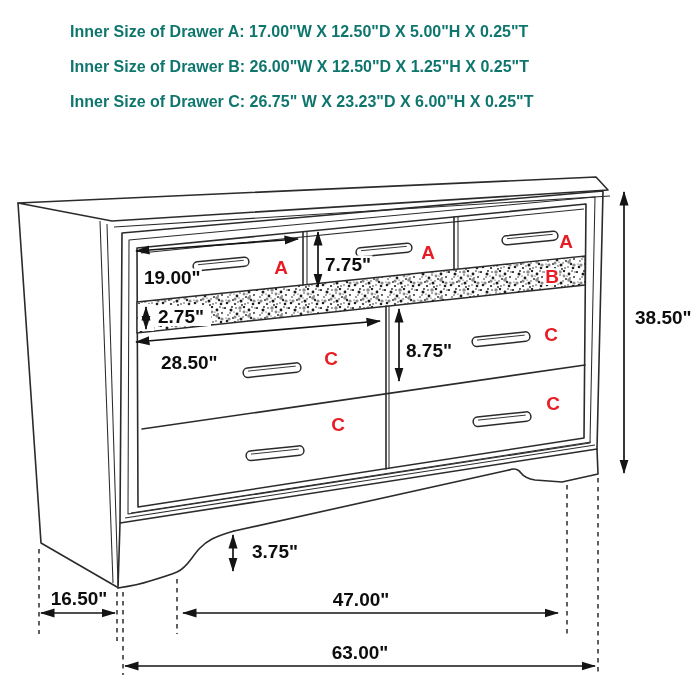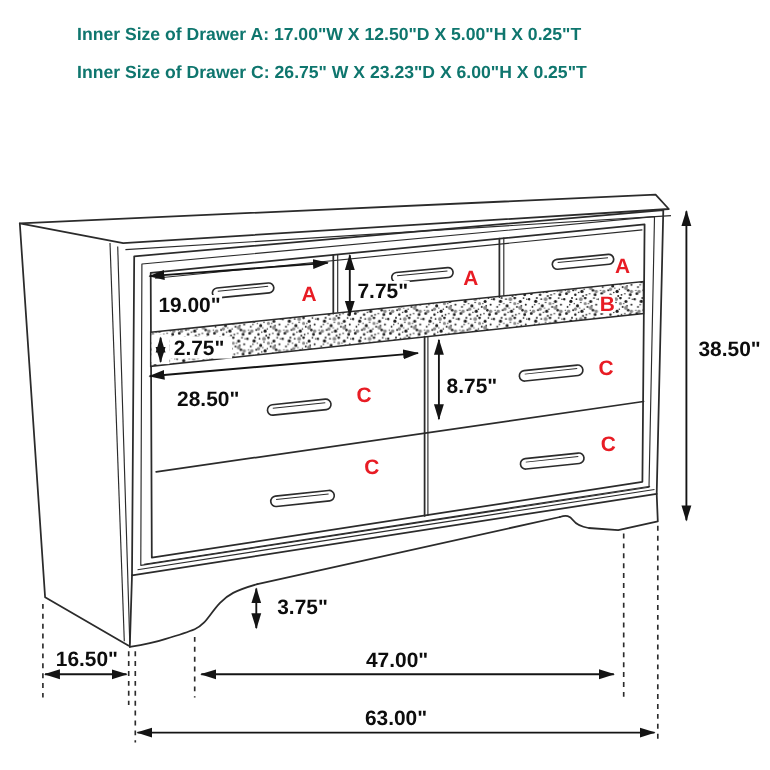--- a/index.html
+++ b/index.html
@@ -17,20 +17,21 @@
   .redlabel{font-family:"Liberation Sans","DejaVu Sans",sans-serif;font-weight:bold;
             font-size:19px;fill:#e81c24;paint-order:stroke;stroke:#ffffff;stroke-width:4px;}
 </style>
 </head>
 <body>
 
 <div id="stage">
 
   <div id="header">
     <div>Inner Size of Drawer A: 17.00"W X 12.50"D X 5.00"H X 0.25"T</div>
+    <div>Inner Size of Drawer B: 26.00"W X 12.50"D X 1.25"H X 0.25"T</div>
     <div>Inner Size of Drawer C: 26.75" W X 23.23"D X 6.00"H X 0.25"T</div>
   </div>
 
   <svg width="700" height="700" viewBox="0 0 700 700">
     <defs>
       <marker id="ah" markerWidth="15" markerHeight="11" refX="13.5" refY="5.5" orient="auto-start-reverse" markerUnits="userSpaceOnUse">
         <path d="M14.5,5.5 L0,1 L0,10 Z" fill="#141414"></path>
       </marker>
       <pattern id="speckle" width="32" height="18" patternUnits="userSpaceOnUse">
         <rect width="32" height="18" fill="#ffffff"></rect>

